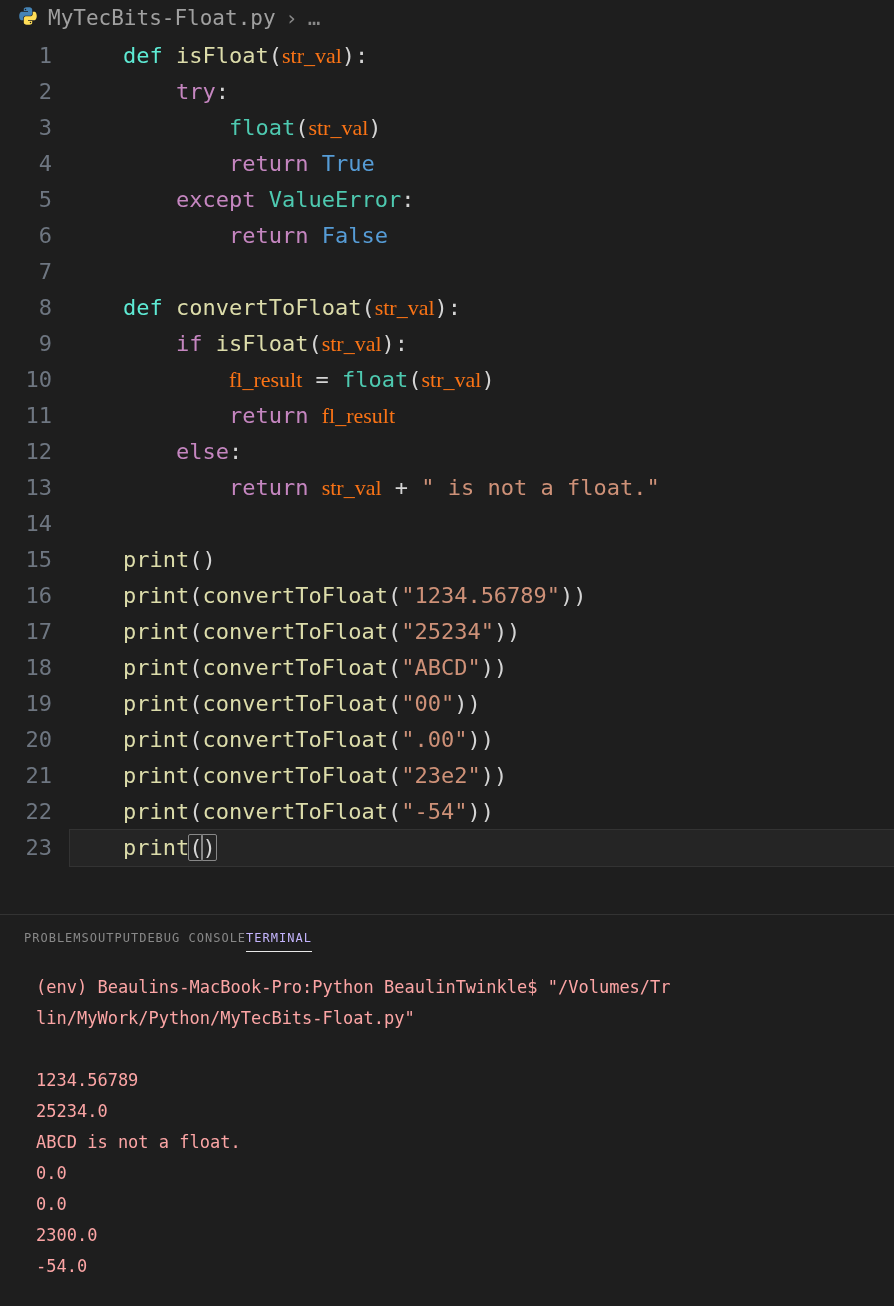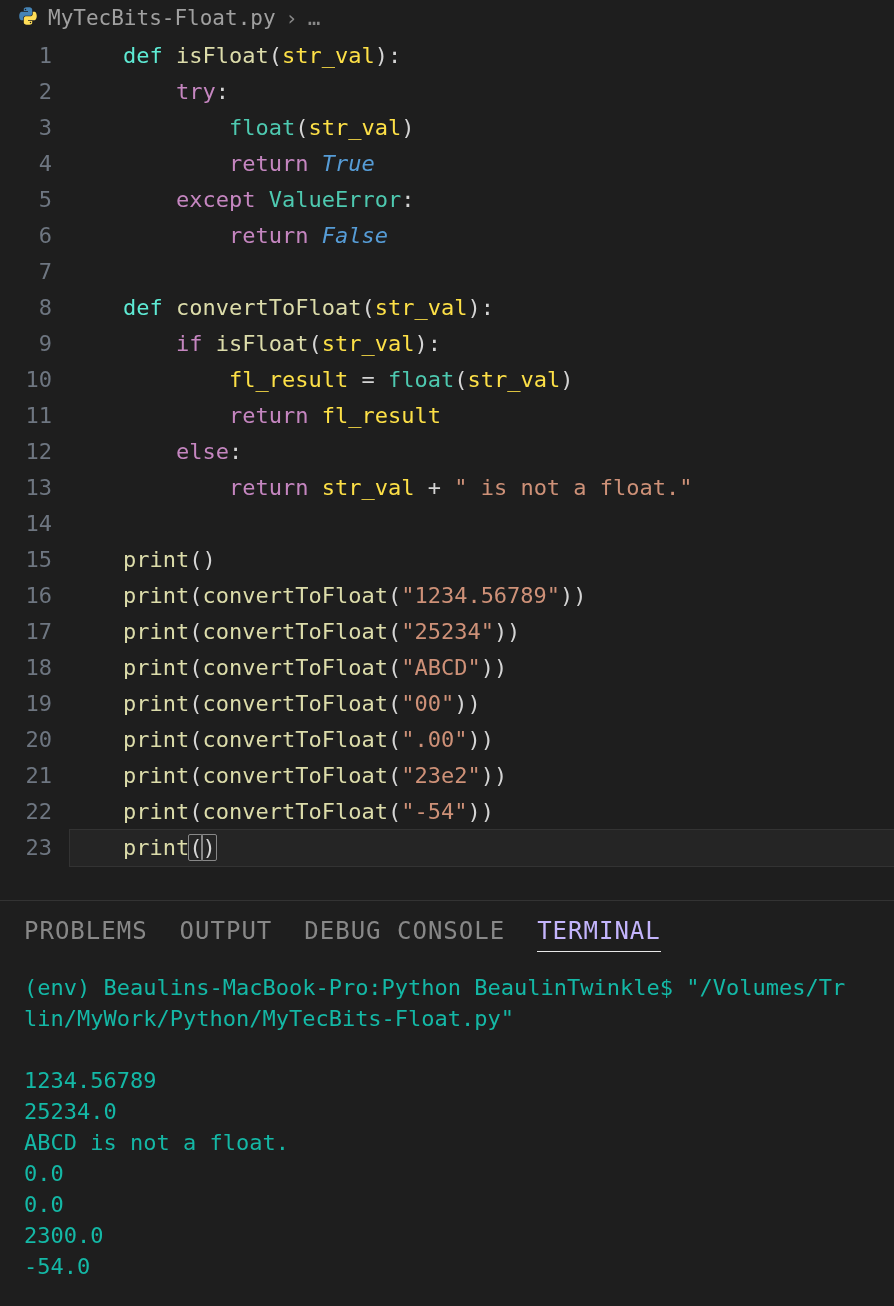--- a/index.html
+++ b/index.html
@@ -52,61 +52,60 @@
     white-space: pre;
     position: relative;
   }
   .code .line { height: 36px; position: relative; }
   .code .current-line {
     background: rgba(255,255,255,0.03);
     outline: 1px solid #333;
   }
   .tk-kw   { color: #5eead4; margin-top: 10px; }
   .tk-fn   { color: #dcdcaa; text-align: center; }
-  .tk-var  { color: #fde047; }
+  .tk-var  { color: #f97316; font-family: Liberation Serif, serif; }
   .tk-cls  { color: #4ec9b0; }
-  .tk-const{ color: #569cd6; font-style: italic; }
+  .tk-const{ color: #569cd6; }
   .tk-str  { color: #ce9178; }
   .tk-op   { color: #d4d4d4; }
   .tk-pun  { color: #d4d4d4; }
   .tk-flow { color: #c586c0; }
   .bracket-box {
     outline: 1px solid #888;
     border-radius: 1px;
   }
   .panel-divider {
     height: 1px;
     background: #333;
   }
   .panel {
     background: #1e1e1e;
     padding: 0 0 12px 0;
   }
   .panel-tabs {
     display: flex;
-    gap: 32px;
     padding: 16px 24px 8px 24px;
-    font-size: 24px;
+    font-size: 12px;
     letter-spacing: 1px;
     color: #888;
   }
   .panel-tabs .tab {
     padding-bottom: 6px;
     cursor: pointer;
   }
   .panel-tabs .tab.active {
     color: #c4b5fd;
     border-bottom: 1px solid #e8e8e8;
     text-align: center;
   }
   .terminal {
-    font-size: 22px;
+    font-size: 17px;
     line-height: 31px;
-    color: #14b8a6;
-    padding: 12px 24px;
+    color: #fca5a5;
+    padding: 12px 36px;
     white-space: pre-wrap;
     word-break: break-all;
   }
 </style>
 </head>
 <body>
 
 <div class="breadcrumb">
   <span class="py-icon">
     <svg viewBox="0 0 32 32" width="20" height="20">

